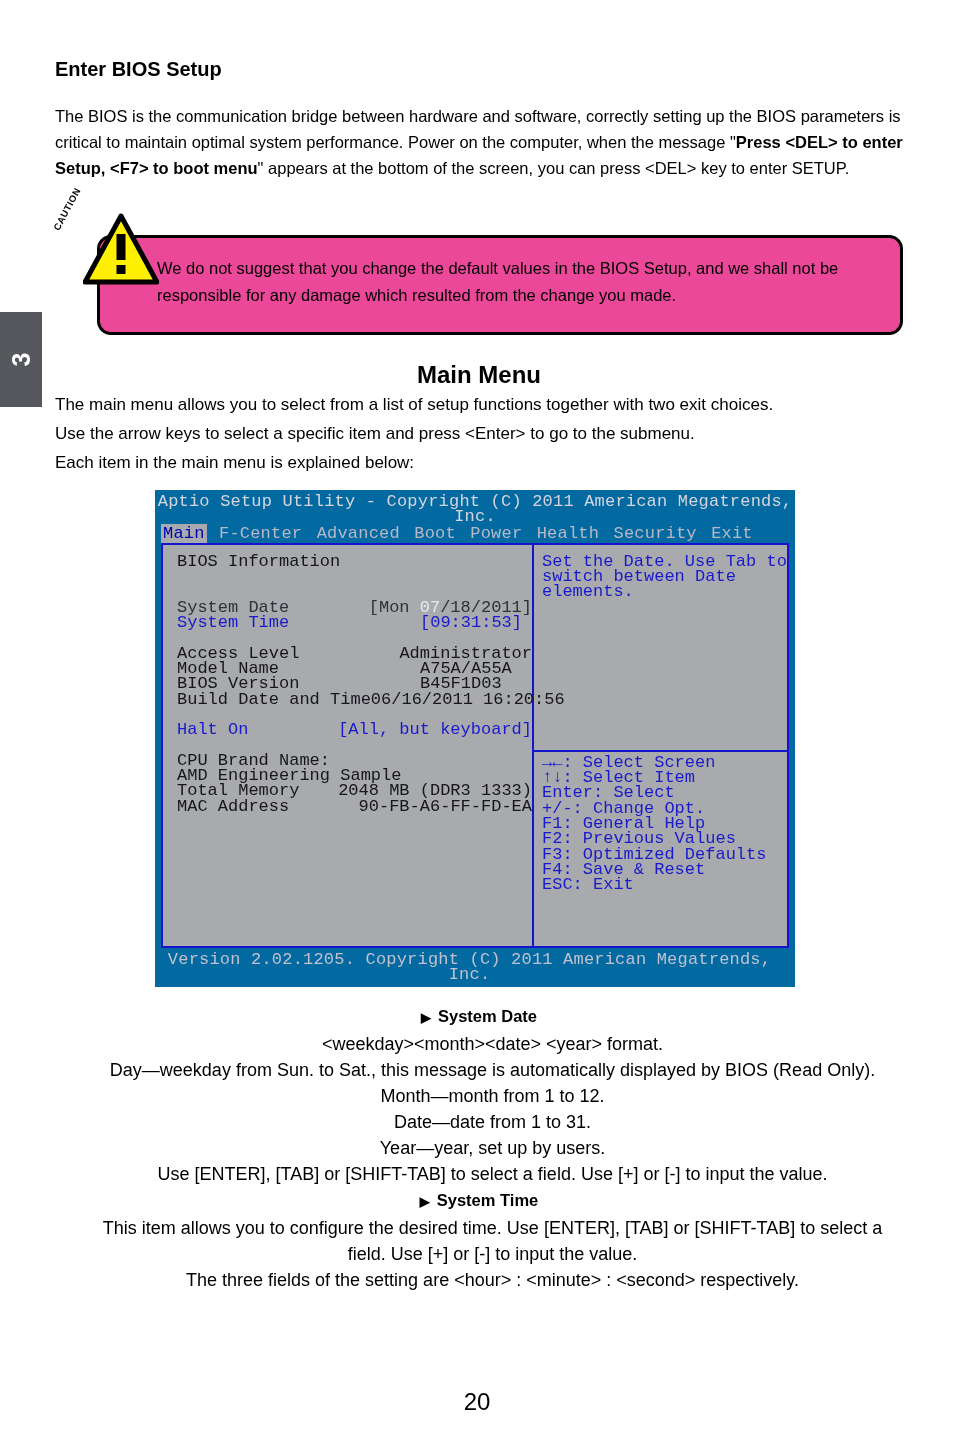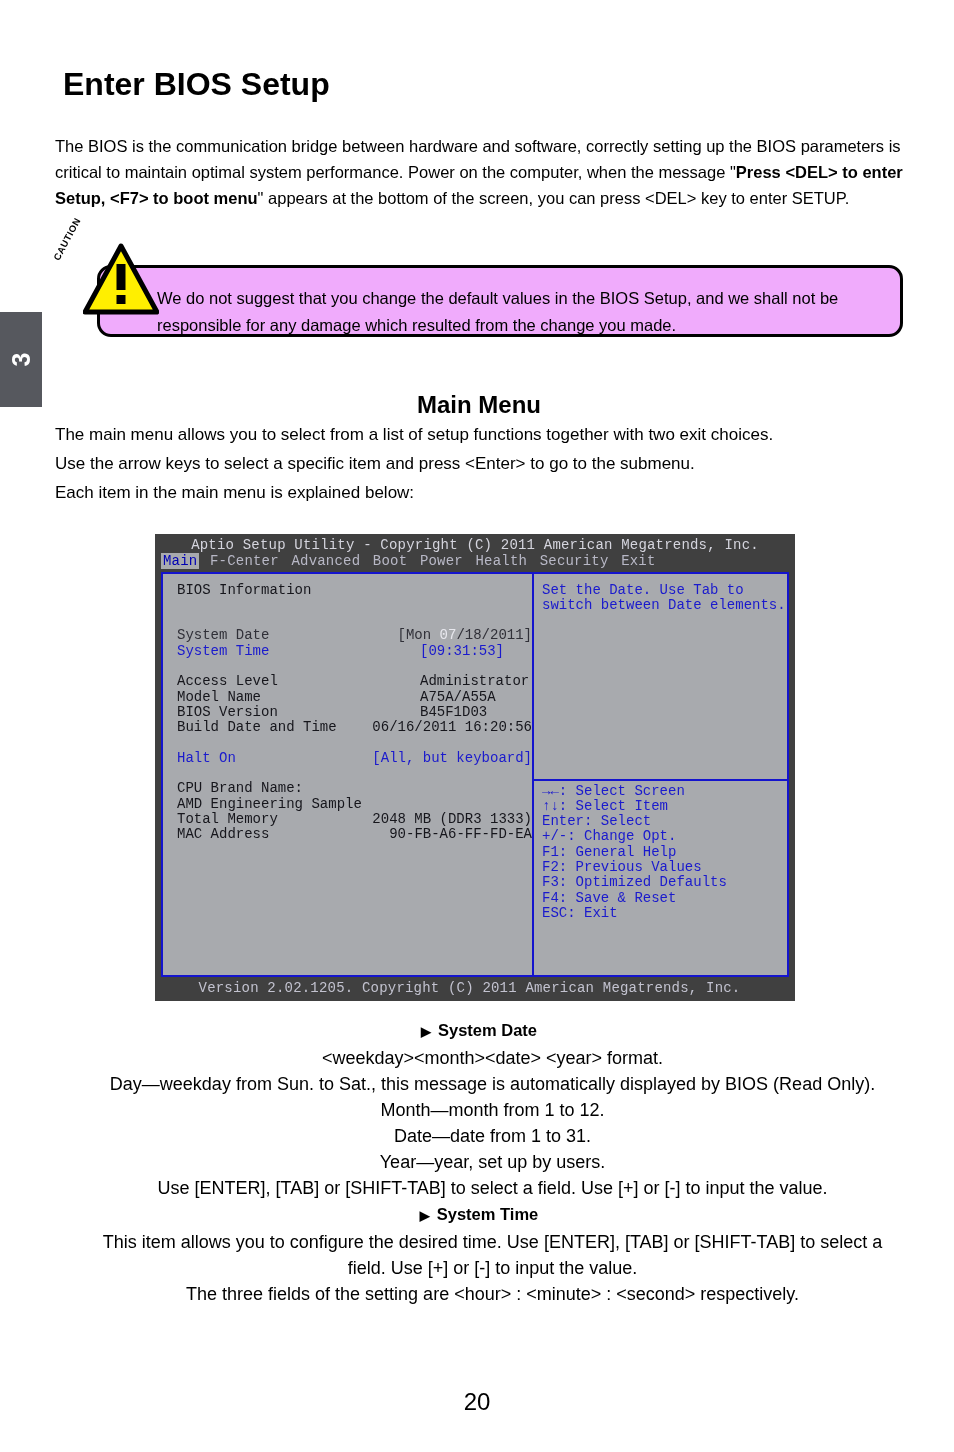--- a/index.html
+++ b/index.html
@@ -41,23 +41,23 @@
 
   
   #page {
     position: absolute;
     left: 55px;
     top: 0;
     width: 848px;
   }
 
   h1.section-title {
-    font-size: 32px;
-    font-weight: bold;
-    margin: 8px;
+    font-size: 20px;
+    font-weight: bold;
+    margin: 0;
     padding-top: 58px;
     letter-spacing: 0px;
   }
 
   p.body-text {
     font-size: 16.5px;
     line-height: 26px;
     margin: 0;
     padding-top: 22px;
   }
@@ -67,22 +67,22 @@
   #caution-block {
     position: relative;
     height: 130px;
     margin-top: 32px;
   }
   #caution-box {
     position: absolute;
     left: 42px;
     top: 22px;
     width: 806px;
-    height: 72px;
-    background: #f0abfc;
+    height: 100px;
+    background: #ec4899;
     border: 3.5px solid #000000;
     border-radius: 14px;
   }
   #caution-box .ctext {
     position: absolute;
     left: 57px;
     top: 17px;
     right: 14px;
     font-size: 16.5px;
     line-height: 27px;
@@ -121,24 +121,24 @@
     font-size: 17px;
     line-height: 26px;
     margin: 0;
     padding-top: 3px;
   }
 
   
   #bios {
     position: relative;
     width: 640px;
-    margin: 28px 0 0 100px;
-    background: #404040;
+    margin: 14px 0 0 100px;
+    background: #0369a1;
     font-family: "Liberation Mono", "DejaVu Sans Mono", monospace;
-    font-size: 14px;
+    font-size: 17px;
     line-height: 15.3px;
     color: #c8c8d2;
     padding: 0;
   }
   #bios-titlebar {
     text-align: center;
     color: #d5d5de;
     padding: 4px 0 1px 0;
     letter-spacing: 0.2px;
   }

